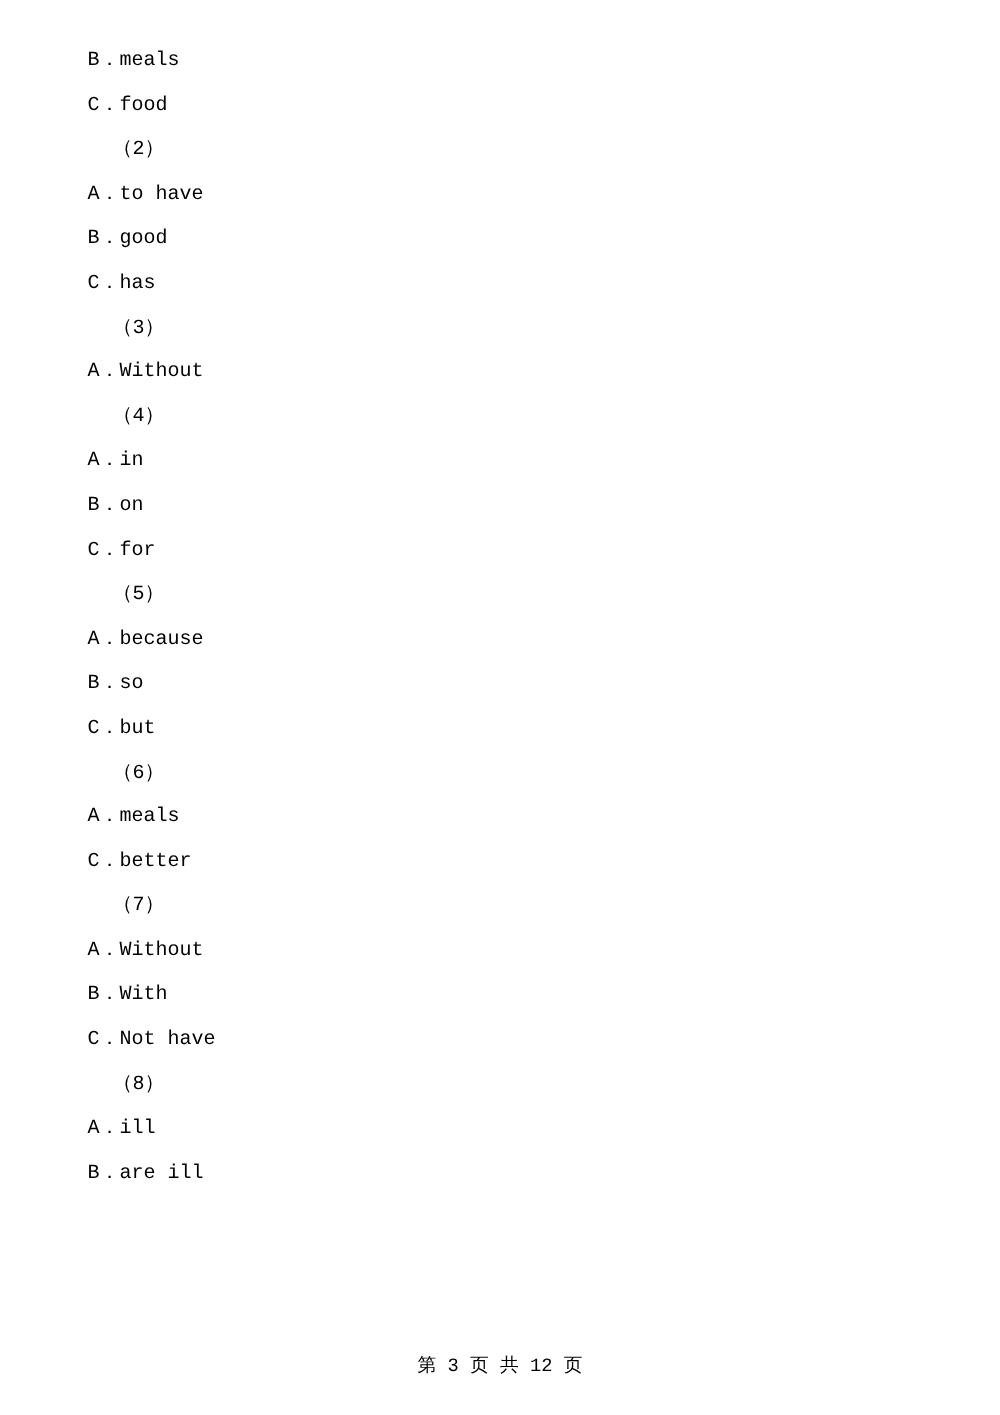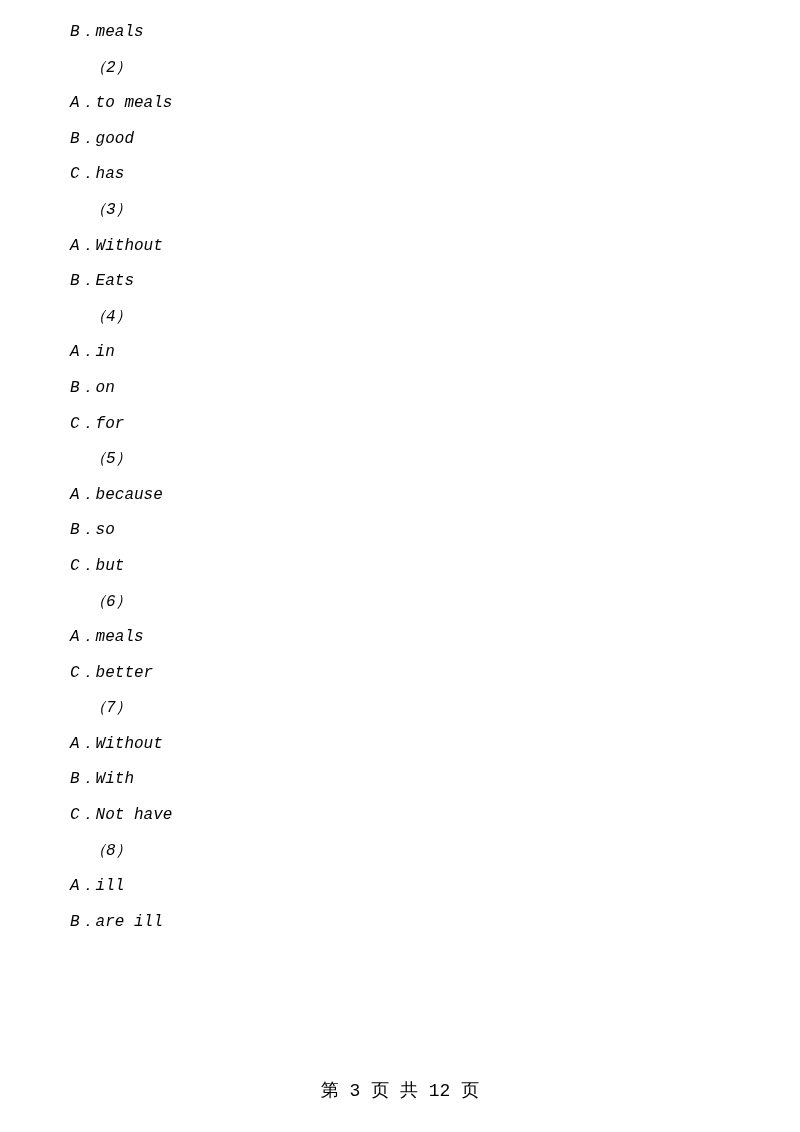--- a/index.html
+++ b/index.html
@@ -10,70 +10,69 @@
     body {
       background: #ffffff;
       font-family: "Courier New", Courier, monospace;
       font-size: 16px;
       color: #000000;
       width: 800px;
       min-height: 1132px;
       position: relative;
     }
     .page-content {
-      padding: 20px 70px 60px 70px;
-      font-style: italic;
+      padding: 36px 70px 60px 70px;
     }
     .line {
       margin-bottom: 10px;
       line-height: 1.6;
     }
     .section-label {
       margin-top: 10px;
       margin-bottom: 10px;
       margin-left: 20px;
     }
     .page-footer {
       position: absolute;
       bottom: 30px;
       width: 100%;
       text-align: center;
-      font-size: 18px;
+      font-size: 15px;
     }
   </style>
 </head>
 <body>
 
 <div class="page-content">
 
   <div class="line">
     <span>B．meals</span>
   </div>
+  <div class="line">
+    <span>C．food</span>
+  </div>
 
   <div class="line section-label">
     <span>（2）</span>
   </div>
   <div class="line">
-    <span>A．to meals</span>
+    <span>A．to have</span>
   </div>
   <div class="line">
     <span>B．good</span>
   </div>
   <div class="line">
     <span>C．has</span>
   </div>
 
   <div class="line section-label">
     <span>（3）</span>
   </div>
   <div class="line">
     <span>A．Without</span>
-  </div>
-  <div class="line">
-    <span>B．Eats</span>
   </div>
 
   <div class="line section-label">
     <span>（4）</span>
   </div>
   <div class="line">
     <span>A．in</span>
   </div>
   <div class="line">
     <span>B．on</span>

